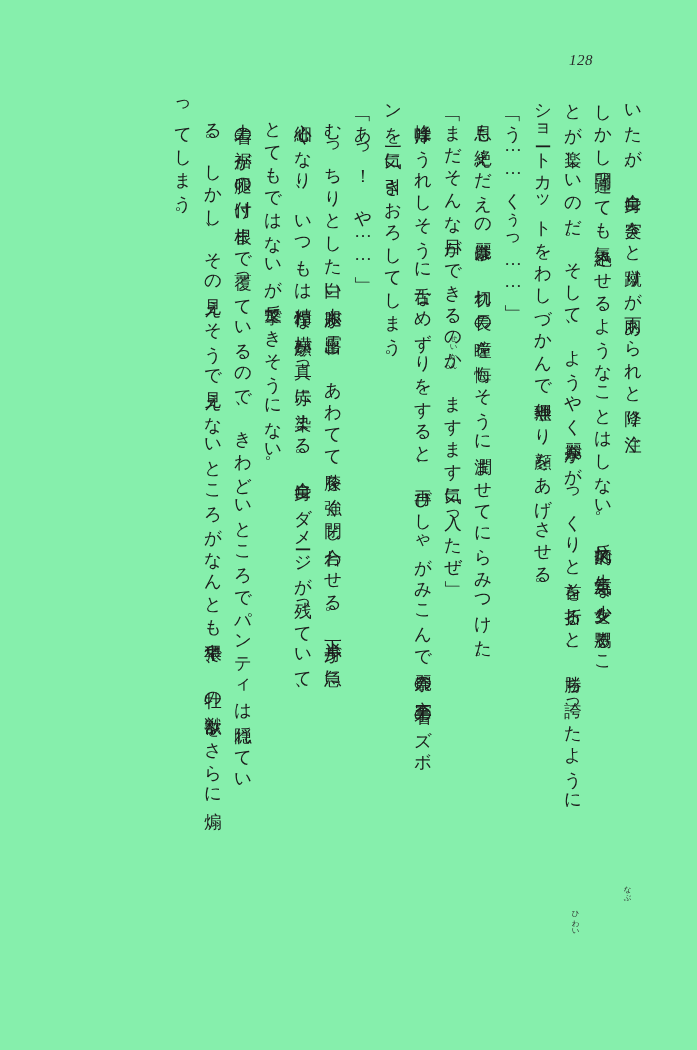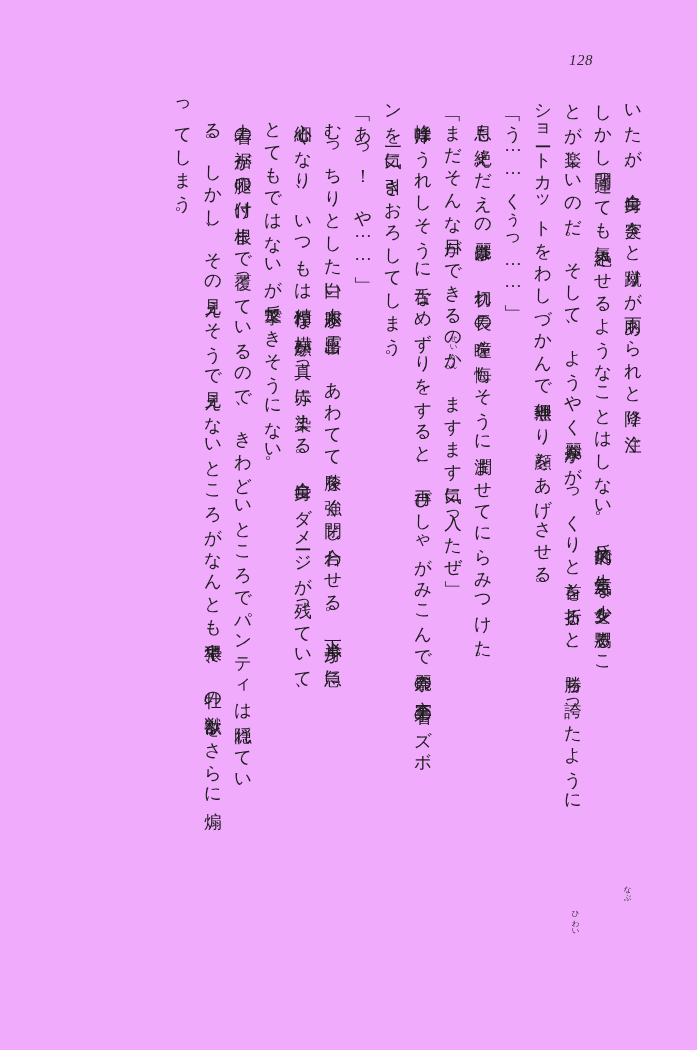--- a/index.html
+++ b/index.html
@@ -8,21 +8,21 @@
     background: #ffffff;
   }
   body {
     font-family: "Liberation Serif", "DejaVu Serif", serif;
     color: #1a1a1a;
   }
   #page {
     position: relative;
     width: 697px;
     height: 1050px;
-    background: #f0abfc;
+    background: #86efac;
     overflow: hidden;
     box-sizing: border-box;
   }
 
   
   .page-number {
     position: absolute;
     top: 52px;
     right: 104px;
     font-size: 15px;

